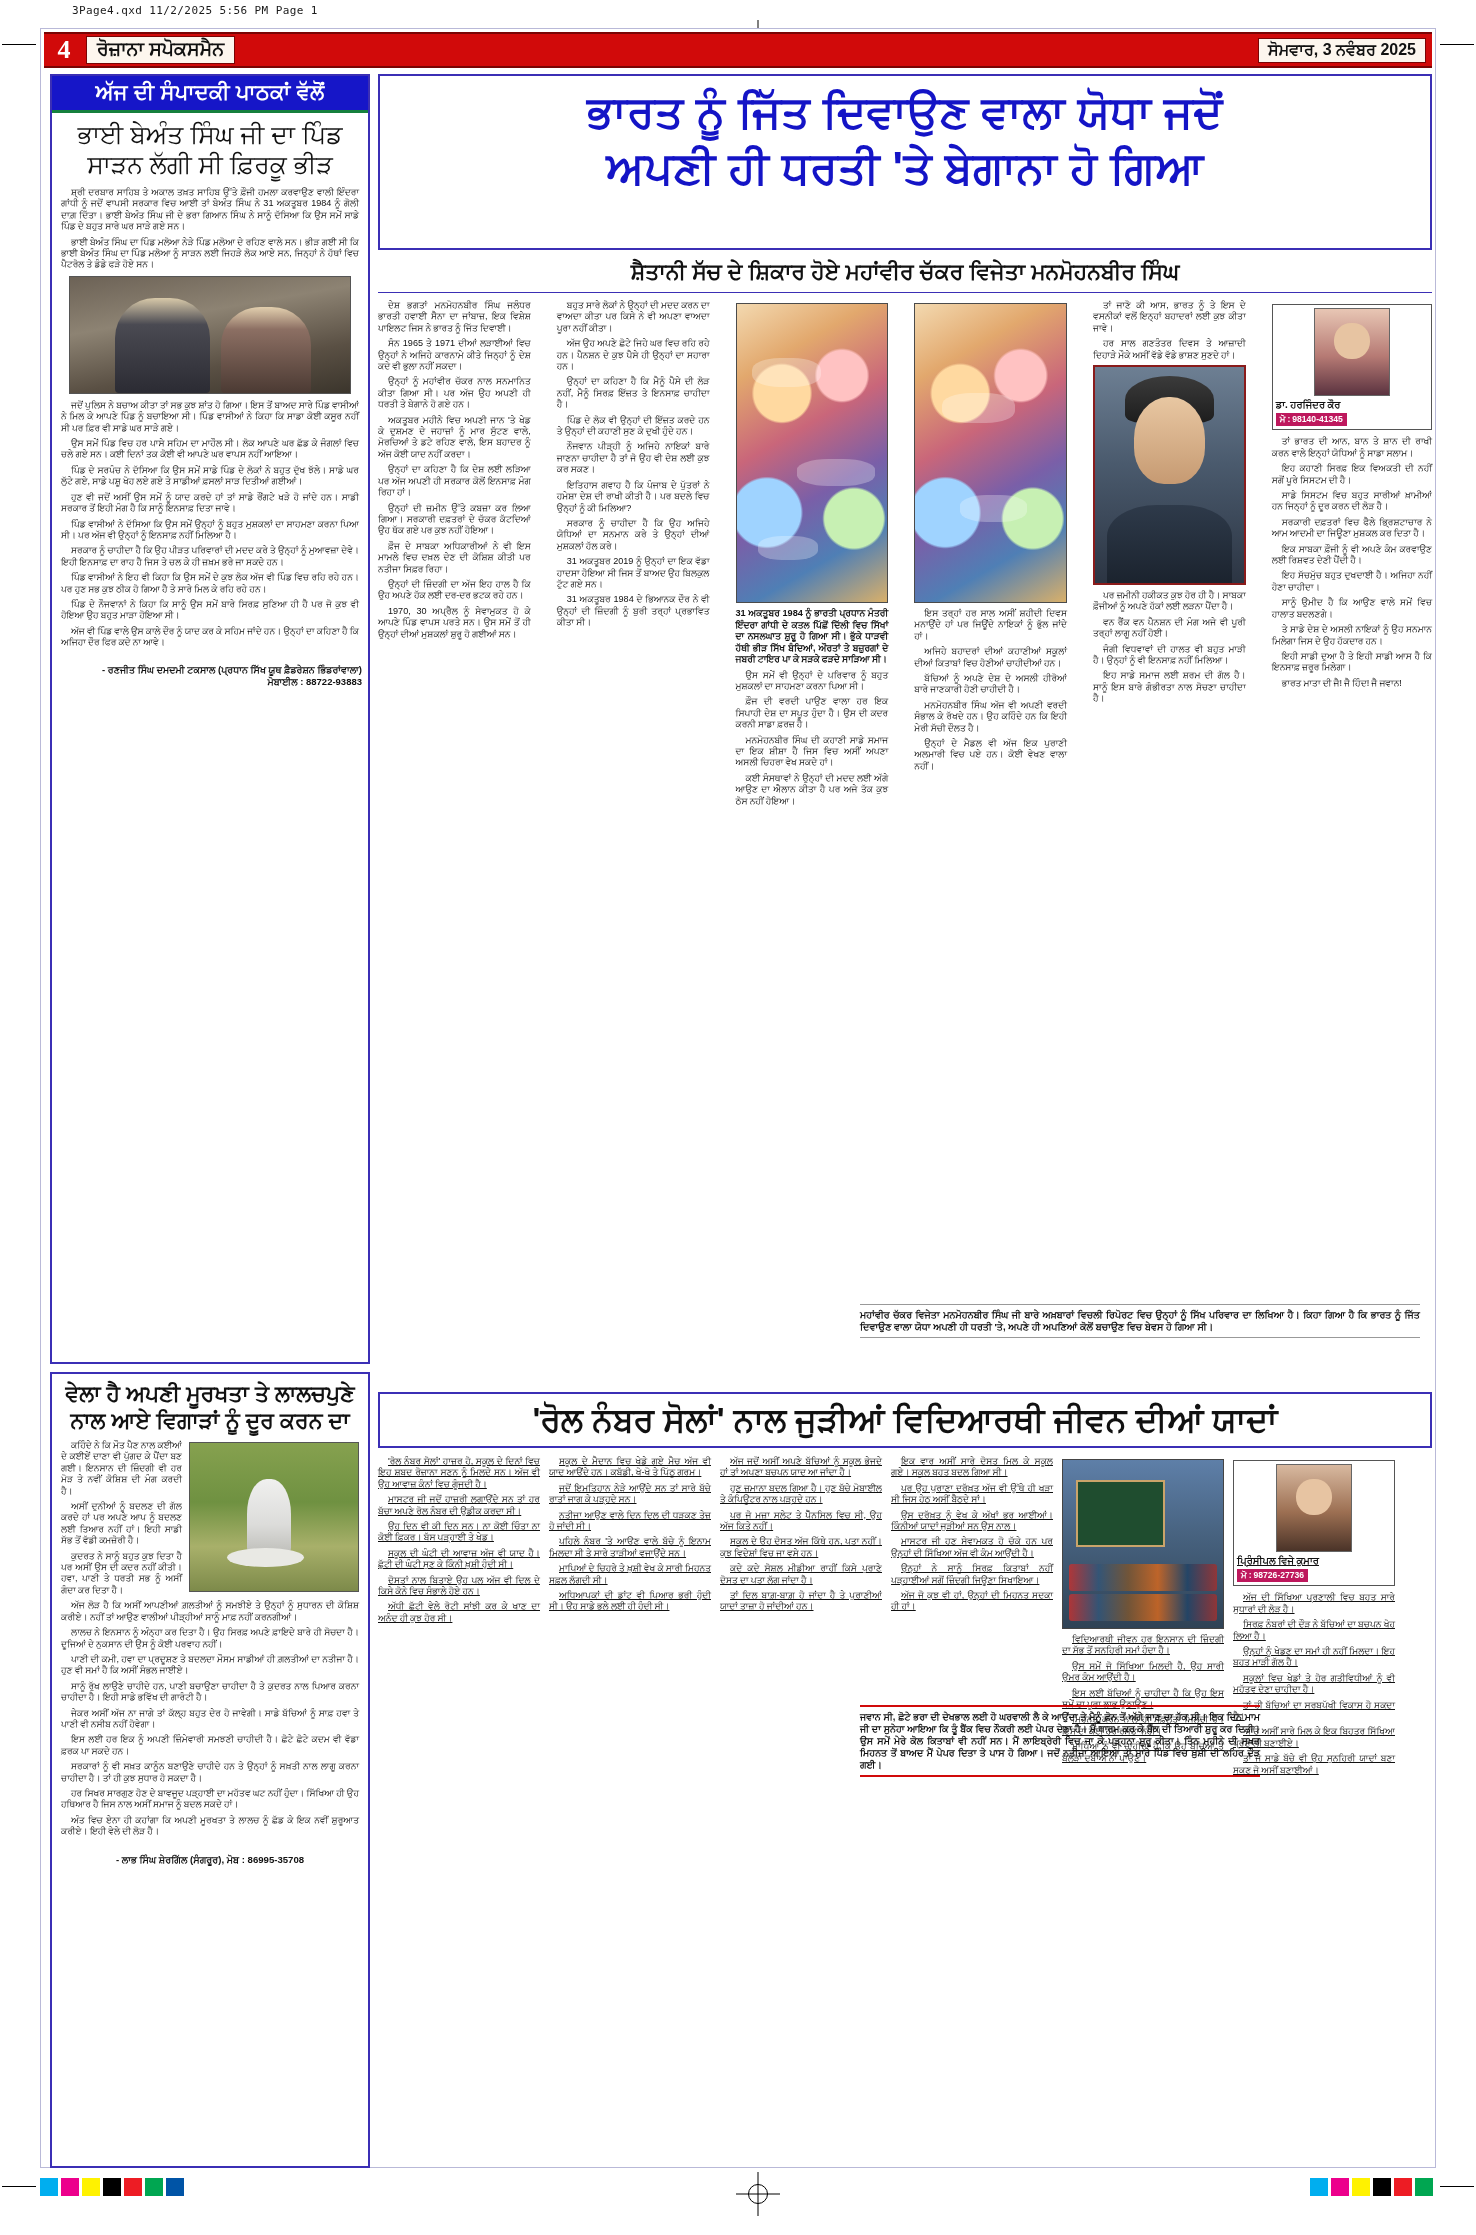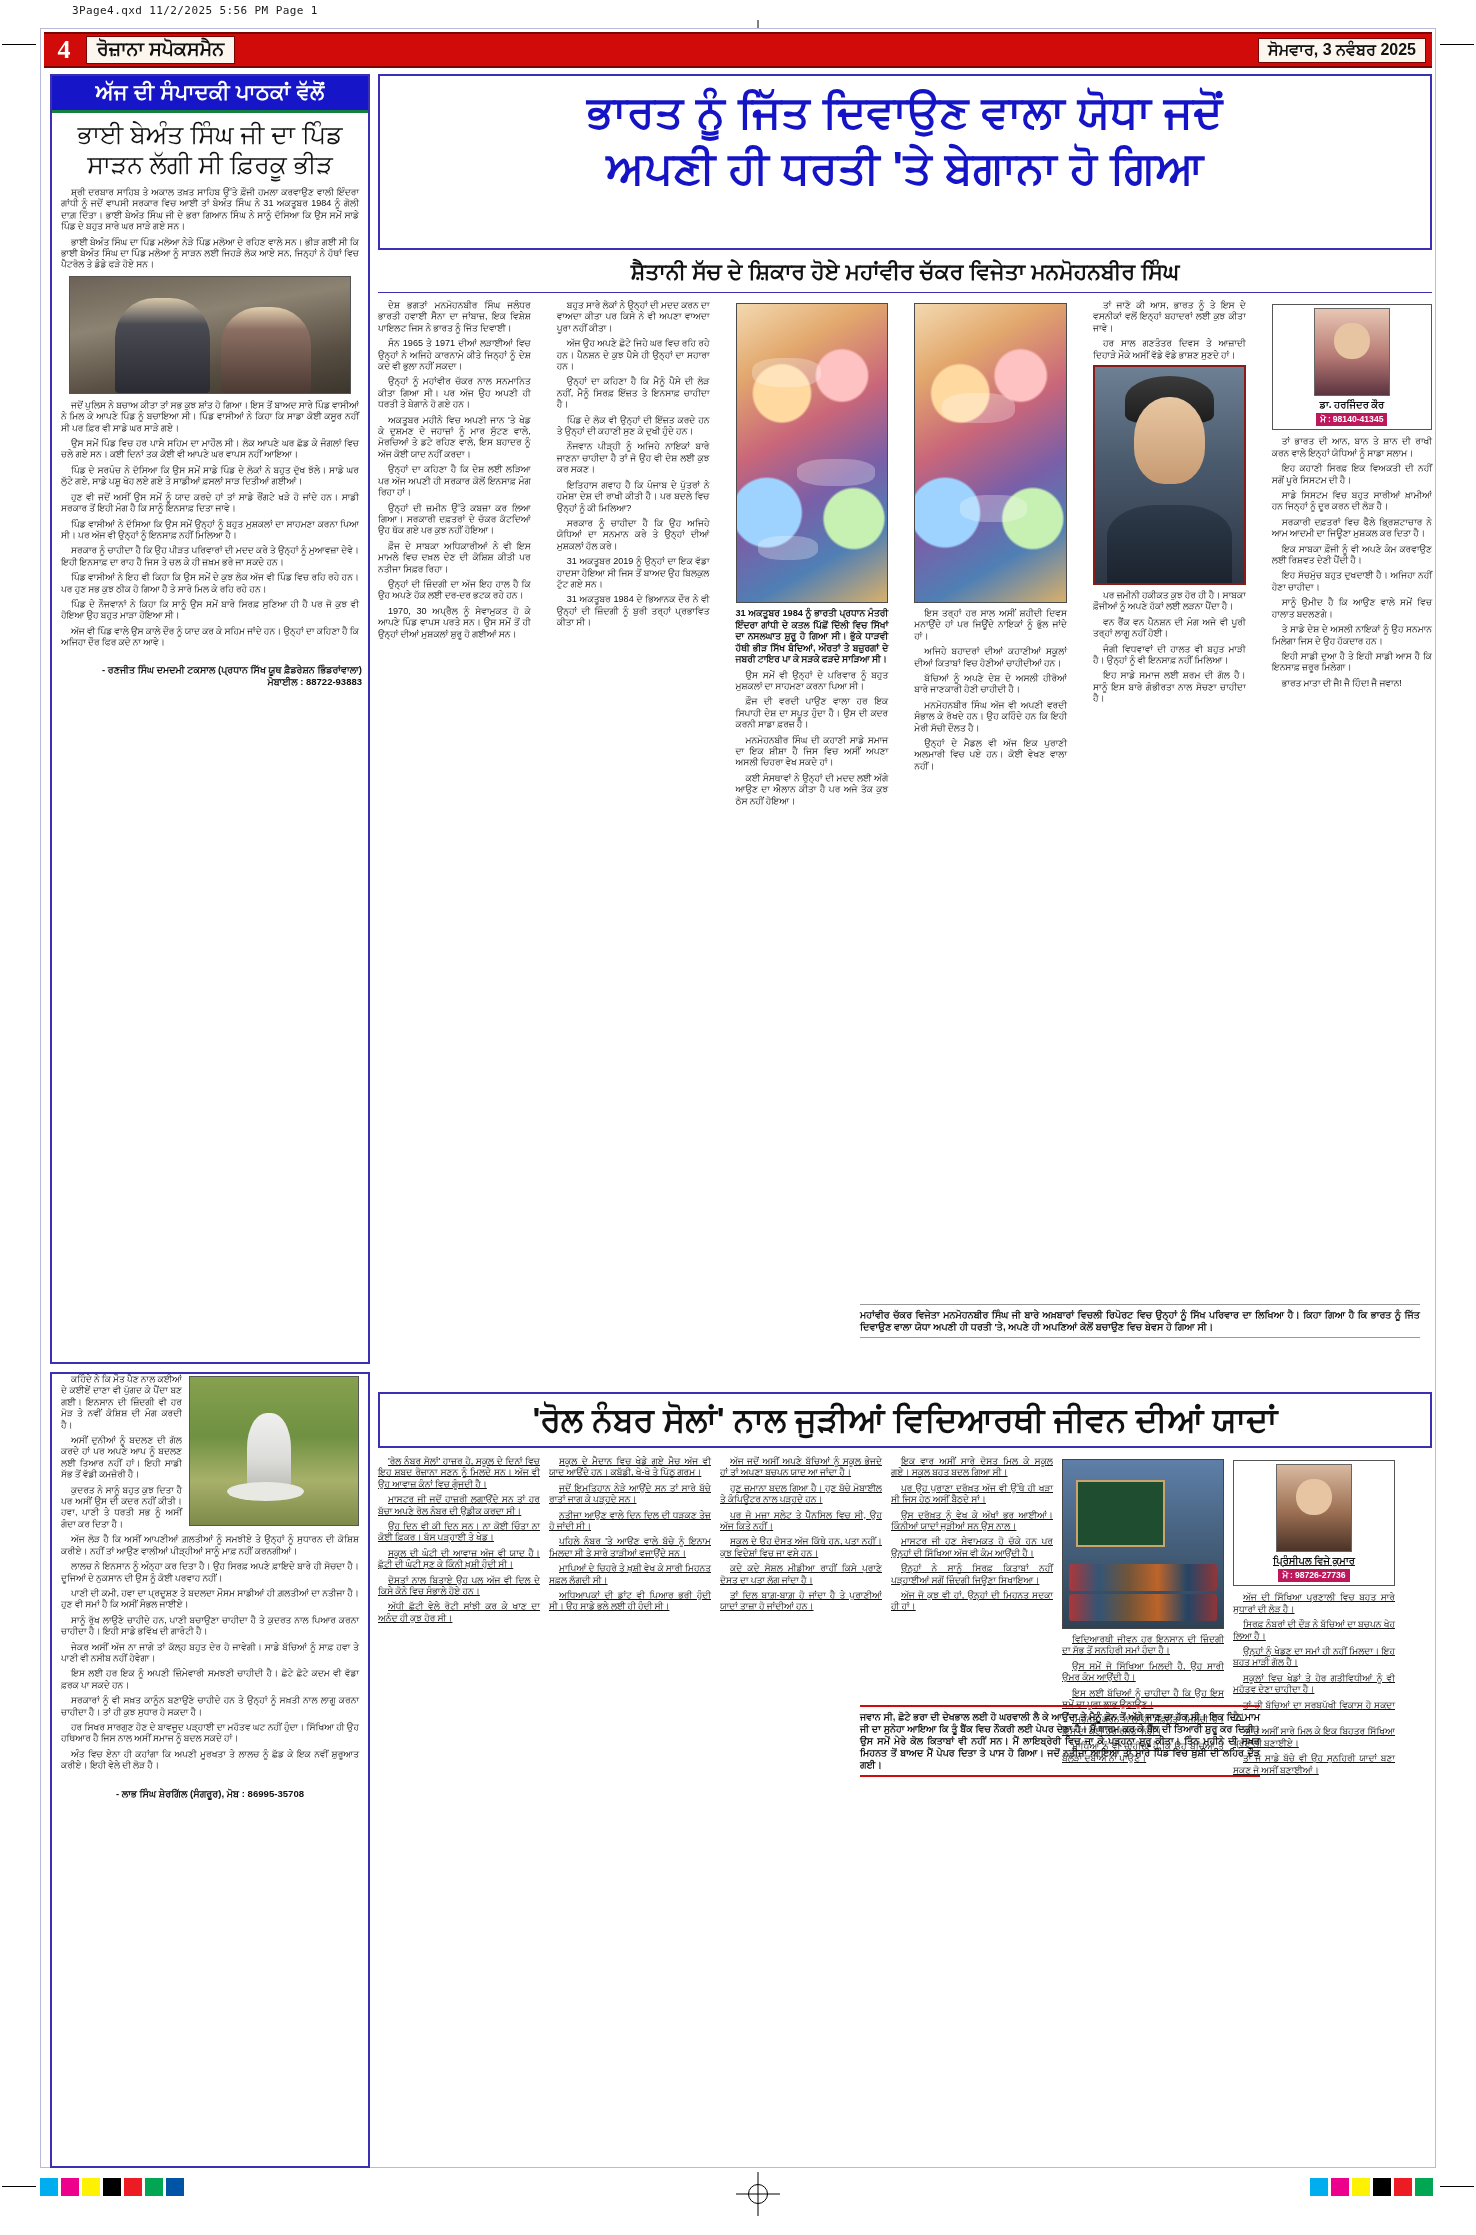--- a/index.html
+++ b/index.html
@@ -182,21 +182,21 @@
     border-radius:50% 50% 18% 18%;
   }
   .portrait .uniform{
     position:absolute; left:8%; bottom:0; width:84%; height:36%;
     background:linear-gradient(180deg,#2e3a4a 0%, #1b232e 100%);
     border-radius:40% 40% 0 0;
   }
 
   .author-box{
     width:100%; border:1px solid #555; padding:3px; margin:4px 0 6px 0;
-    background:#fff; text-align:center;
+    background:#fff; 
   }
   .author-photo{
     width:76px; height:88px; margin:0 auto 3px auto; border:1px solid #666;
     background:linear-gradient(180deg,#d8b9a0 0%, #9c6f52 55%, #4a3328 100%);
     position:relative; overflow:hidden;
   }
   .author-photo.female{
     background:linear-gradient(180deg,#e8c6b4 0%, #b67a74 55%, #5b3340 100%);
   }
   .author-photo .ahead{
@@ -323,20 +323,21 @@
       <p>ਪਿੰਡ ਦੇ ਨੌਜਵਾਨਾਂ ਨੇ ਕਿਹਾ ਕਿ ਸਾਨੂੰ ਉਸ ਸਮੇਂ ਬਾਰੇ ਸਿਰਫ਼ ਸੁਣਿਆ ਹੀ ਹੈ ਪਰ ਜੋ ਕੁਝ ਵੀ ਹੋਇਆ ਉਹ ਬਹੁਤ ਮਾੜਾ ਹੋਇਆ ਸੀ।</p>
       <p>ਅੱਜ ਵੀ ਪਿੰਡ ਵਾਲੇ ਉਸ ਕਾਲੇ ਦੌਰ ਨੂੰ ਯਾਦ ਕਰ ਕੇ ਸਹਿਮ ਜਾਂਦੇ ਹਨ। ਉਨ੍ਹਾਂ ਦਾ ਕਹਿਣਾ ਹੈ ਕਿ ਅਜਿਹਾ ਦੌਰ ਫਿਰ ਕਦੇ ਨਾ ਆਵੇ।</p>
     </div>
     <div class="byline">
       <span>- ਰਣਜੀਤ ਸਿੰਘ ਦਮਦਮੀ ਟਕਸਾਲ (ਪ੍ਰਧਾਨ ਸਿੱਖ ਯੂਥ ਫ਼ੈਡਰੇਸ਼ਨ ਭਿੰਡਰਾਂਵਾਲਾ)</span>
       <span class="ph">ਮੋਬਾਈਲ : 88722-93883</span>
     </div>
   </div>
 
   <div class="left-col2">
+    <div class="bl-head">ਵੇਲਾ ਹੈ ਅਪਣੀ ਮੂਰਖਤਾ ਤੇ ਲਾਲਚਪੁਣੇ ਨਾਲ ਆਏ ਵਿਗਾੜਾਂ ਨੂੰ ਦੂਰ ਕਰਨ ਦਾ</div>
     <div class="left-body col-text">
       <div class="field-photo">
         <div class="person"></div>
           <div class="dish"></div>
       </div>
       <p>ਕਹਿੰਦੇ ਨੇ ਕਿ ਮੌਤ ਪੈਣ ਨਾਲ ਕਈਆਂ ਦੇ ਕਈਏਂ ਦਾਣਾ ਵੀ ਪੁੱਗਦ ਕੇ ਪੈਂਦਾ ਬਣ ਗਈ। ਇਨਸਾਨ ਦੀ ਜ਼ਿੰਦਗੀ ਵੀ ਹਰ ਮੋੜ ਤੇ ਨਵੀਂ ਕੋਸ਼ਿਸ਼ ਦੀ ਮੰਗ ਕਰਦੀ ਹੈ।</p>
       <p>ਅਸੀਂ ਦੁਨੀਆਂ ਨੂੰ ਬਦਲਣ ਦੀ ਗੱਲ ਕਰਦੇ ਹਾਂ ਪਰ ਅਪਣੇ ਆਪ ਨੂੰ ਬਦਲਣ ਲਈ ਤਿਆਰ ਨਹੀਂ ਹਾਂ। ਇਹੀ ਸਾਡੀ ਸੱਭ ਤੋਂ ਵੱਡੀ ਕਮਜ਼ੋਰੀ ਹੈ।</p>
       <p>ਕੁਦਰਤ ਨੇ ਸਾਨੂੰ ਬਹੁਤ ਕੁਝ ਦਿਤਾ ਹੈ ਪਰ ਅਸੀਂ ਉਸ ਦੀ ਕਦਰ ਨਹੀਂ ਕੀਤੀ। ਹਵਾ, ਪਾਣੀ ਤੇ ਧਰਤੀ ਸਭ ਨੂੰ ਅਸੀਂ ਗੰਦਾ ਕਰ ਦਿਤਾ ਹੈ।</p>
       <p>ਅੱਜ ਲੋੜ ਹੈ ਕਿ ਅਸੀਂ ਆਪਣੀਆਂ ਗ਼ਲਤੀਆਂ ਨੂੰ ਸਮਝੀਏ ਤੇ ਉਨ੍ਹਾਂ ਨੂੰ ਸੁਧਾਰਨ ਦੀ ਕੋਸ਼ਿਸ਼ ਕਰੀਏ। ਨਹੀਂ ਤਾਂ ਆਉਣ ਵਾਲੀਆਂ ਪੀੜ੍ਹੀਆਂ ਸਾਨੂੰ ਮਾਫ਼ ਨਹੀਂ ਕਰਨਗੀਆਂ।</p>
       <p>ਲਾਲਚ ਨੇ ਇਨਸਾਨ ਨੂੰ ਅੰਨ੍ਹਾ ਕਰ ਦਿਤਾ ਹੈ। ਉਹ ਸਿਰਫ਼ ਅਪਣੇ ਫ਼ਾਇਦੇ ਬਾਰੇ ਹੀ ਸੋਚਦਾ ਹੈ। ਦੂਜਿਆਂ ਦੇ ਨੁਕਸਾਨ ਦੀ ਉਸ ਨੂੰ ਕੋਈ ਪਰਵਾਹ ਨਹੀਂ।</p>

